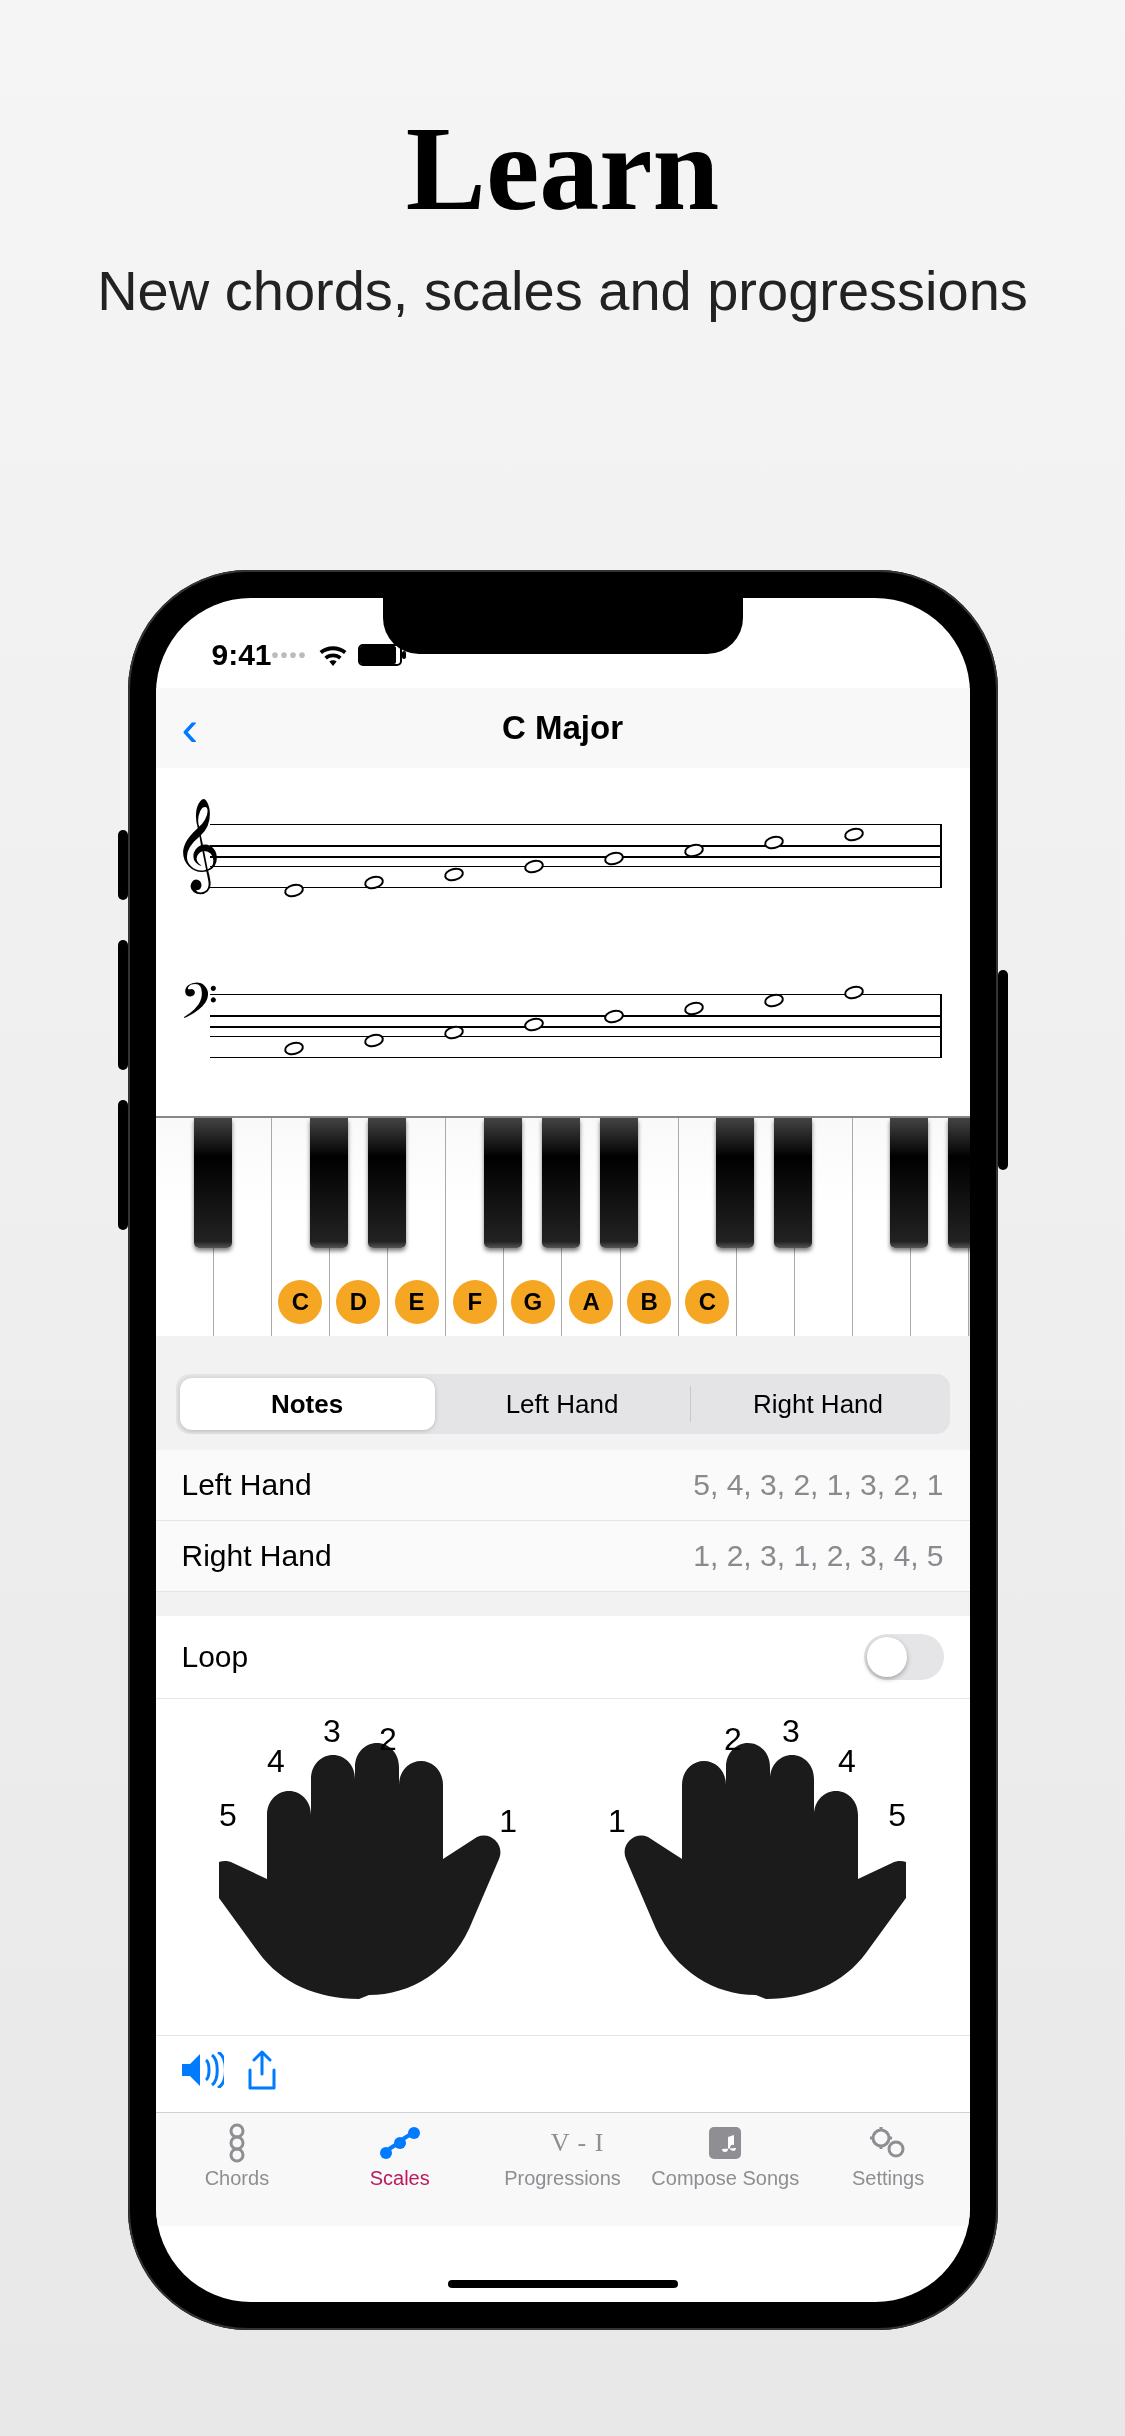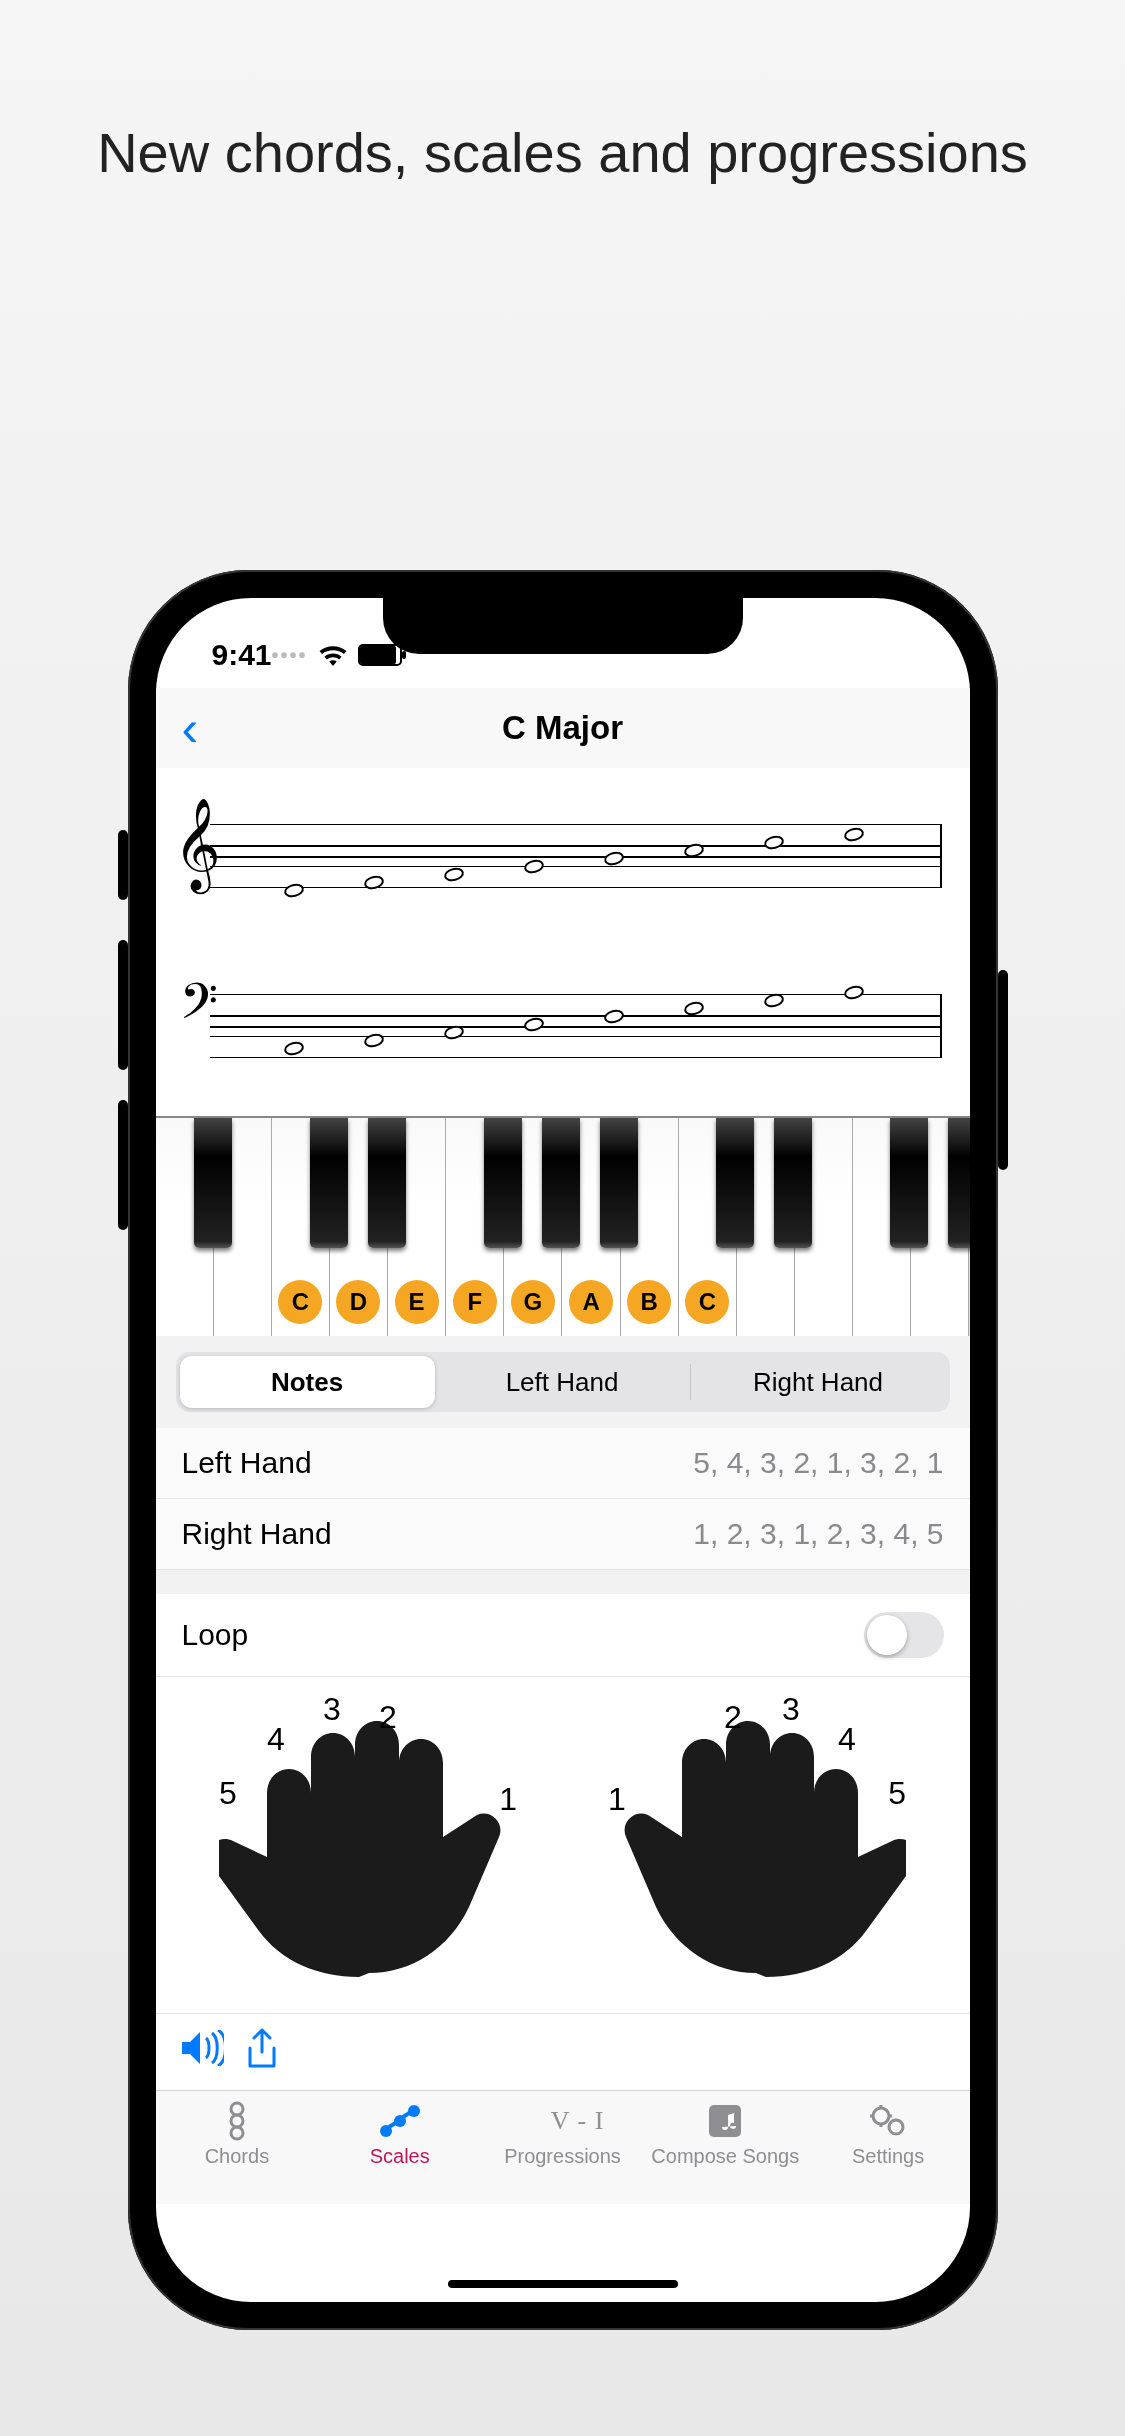--- a/index.html
+++ b/index.html
@@ -142,21 +142,21 @@
   .note-dot {
     position:absolute; bottom:12px; left:50%; transform:translateX(-50%);
     width:44px; height:44px; background:#f5a623; border-radius:50%;
     display:flex; align-items:center; justify-content:center;
     font-size:24px; font-weight:600; color:#000;
   }
 
   
   .seg-wrap { background:#f2f2f2; padding:16px 20px; }
   .segmented {
-    display:flex; background:#e4e4e6; border-radius:14px; padding:4px; height:60px;
+    display:flex; background:#e4e4e6; border-radius:14px; padding:4px; height:60px;margin-top:22px;
   }
   .seg-item {
     flex:1; display:flex; align-items:center; justify-content:center;
     font-size:26px; font-weight:500; color:#000; border-radius:12px;
     position:relative;
   }
   .seg-item.active { background:#fff; box-shadow:0 1px 4px rgba(0,0,0,.2); font-weight:600; }
   .seg-divider { width:1px; background:#c8c8cc; margin:8px 0; }
 
   
@@ -212,20 +212,21 @@
   .tab-icon { height:40px; display:flex; align-items:center; justify-content:center; font-size:30px; }
   .home-indicator {
     position:absolute; bottom:14px; left:50%; transform:translateX(-50%);
     width:230px; height:8px; background:#000; border-radius:4px;
   }
 </style>
 </head>
 <body>
 
 <div class="headline">
+  <h1>Learn</h1>
   <p>New chords, scales and progressions</p>
 </div>
 
 <div class="phone">
   <div class="side-button sb1"></div>
   <div class="side-button sb2"></div>
   <div class="side-button sb3"></div>
   <div class="side-button sb4"></div>
 
   <div class="screen">

